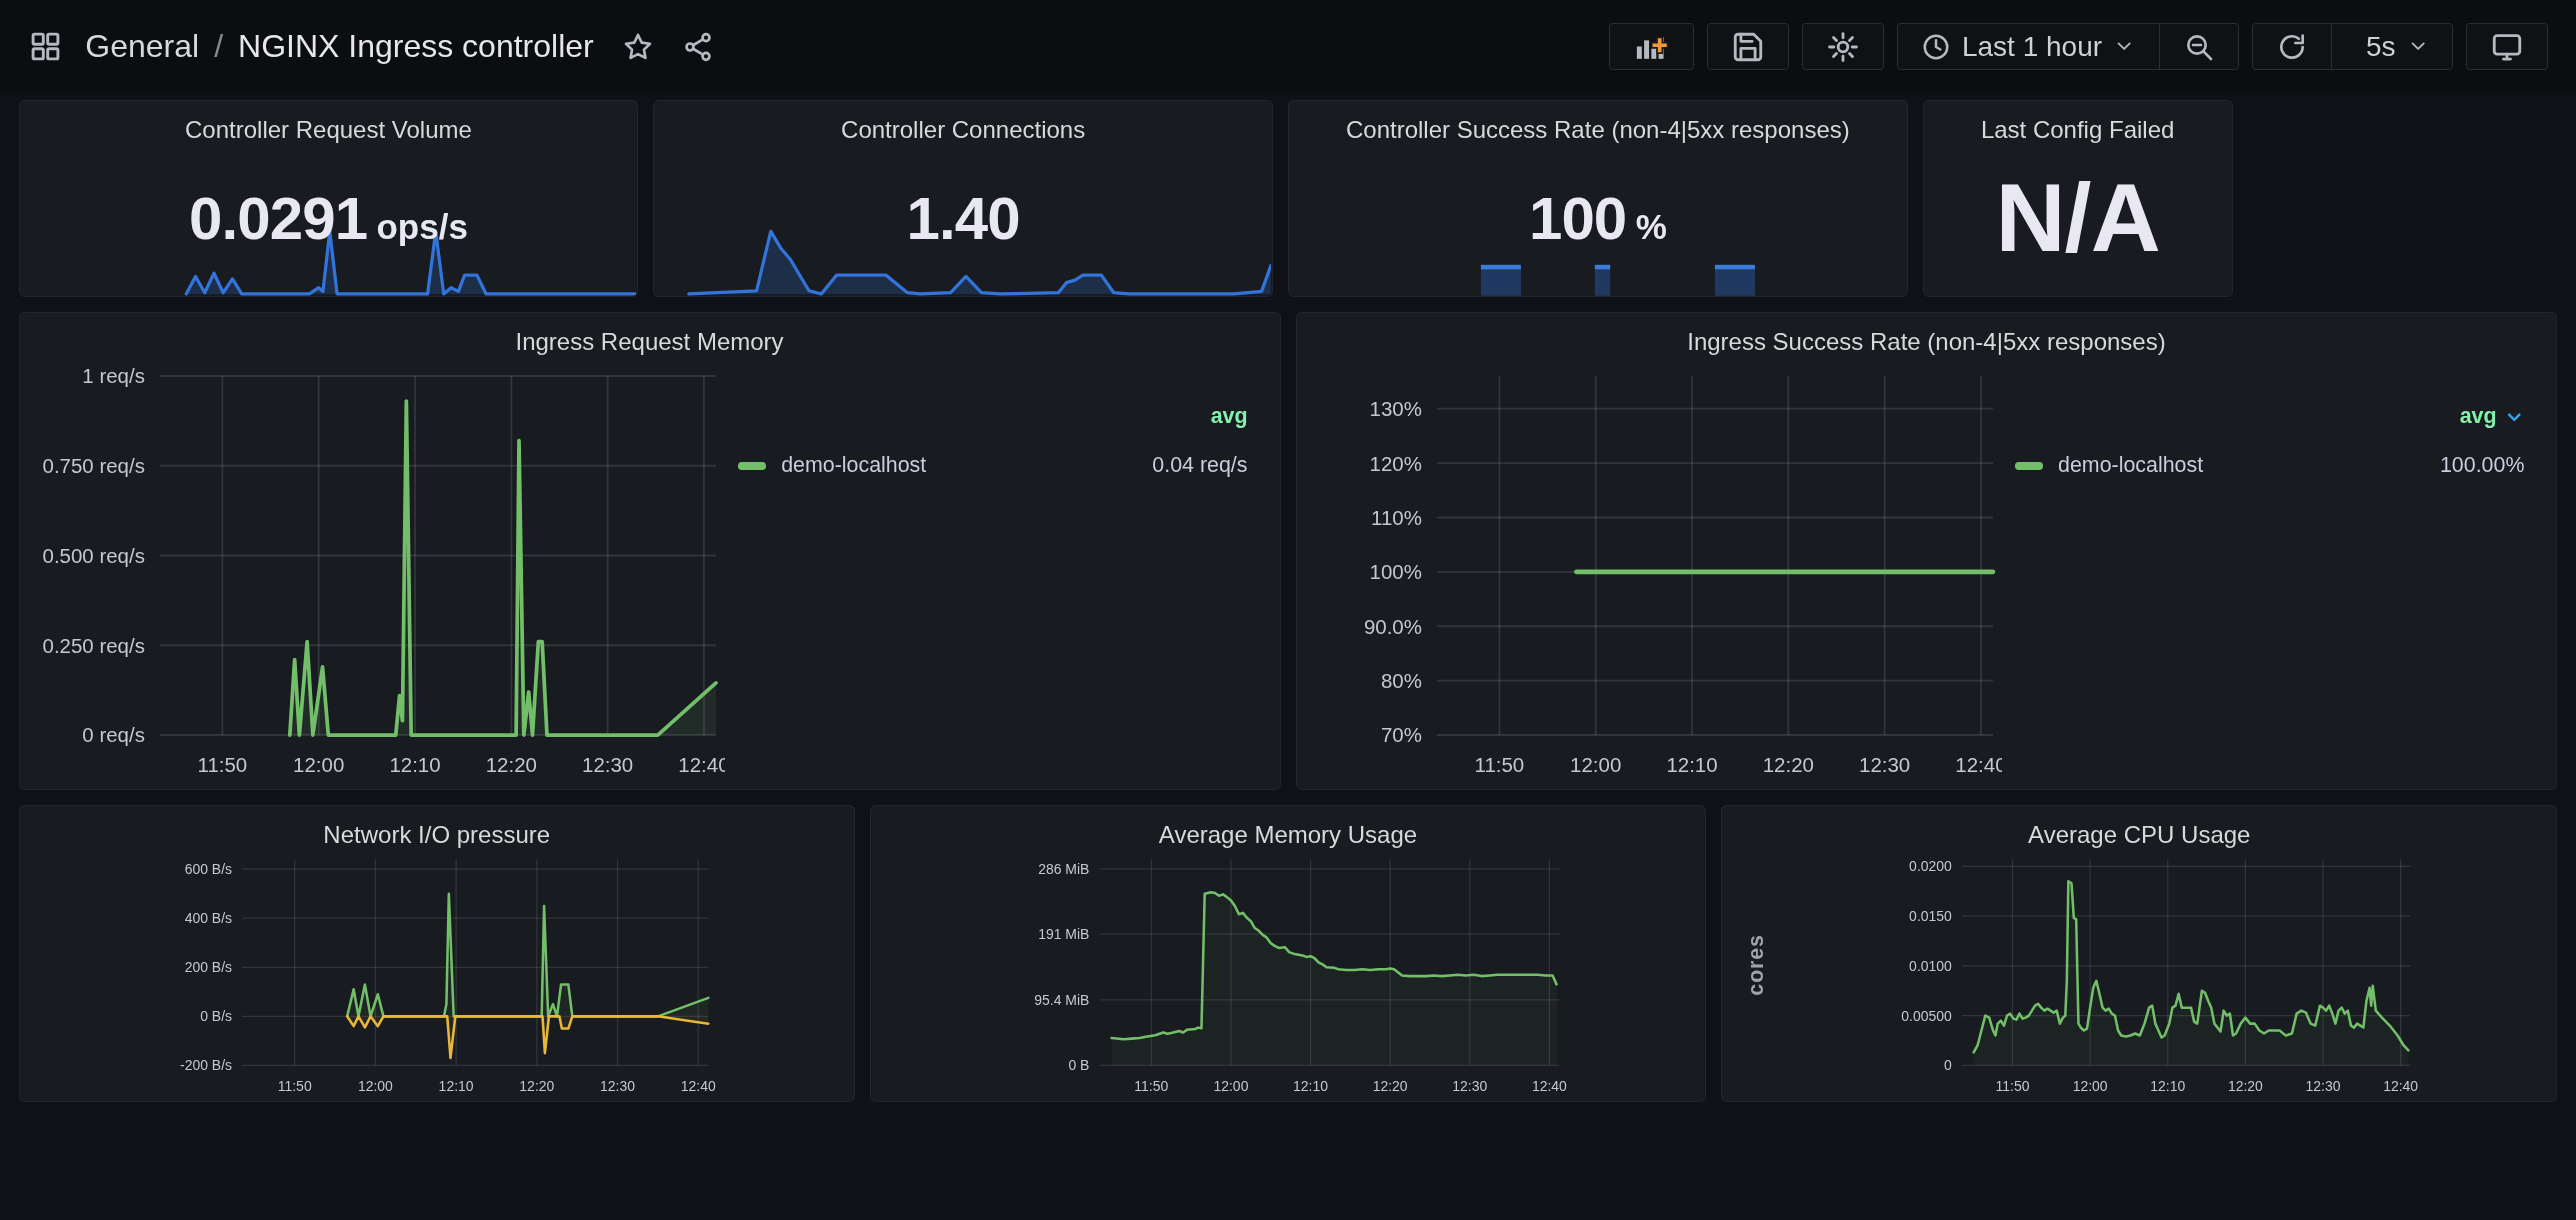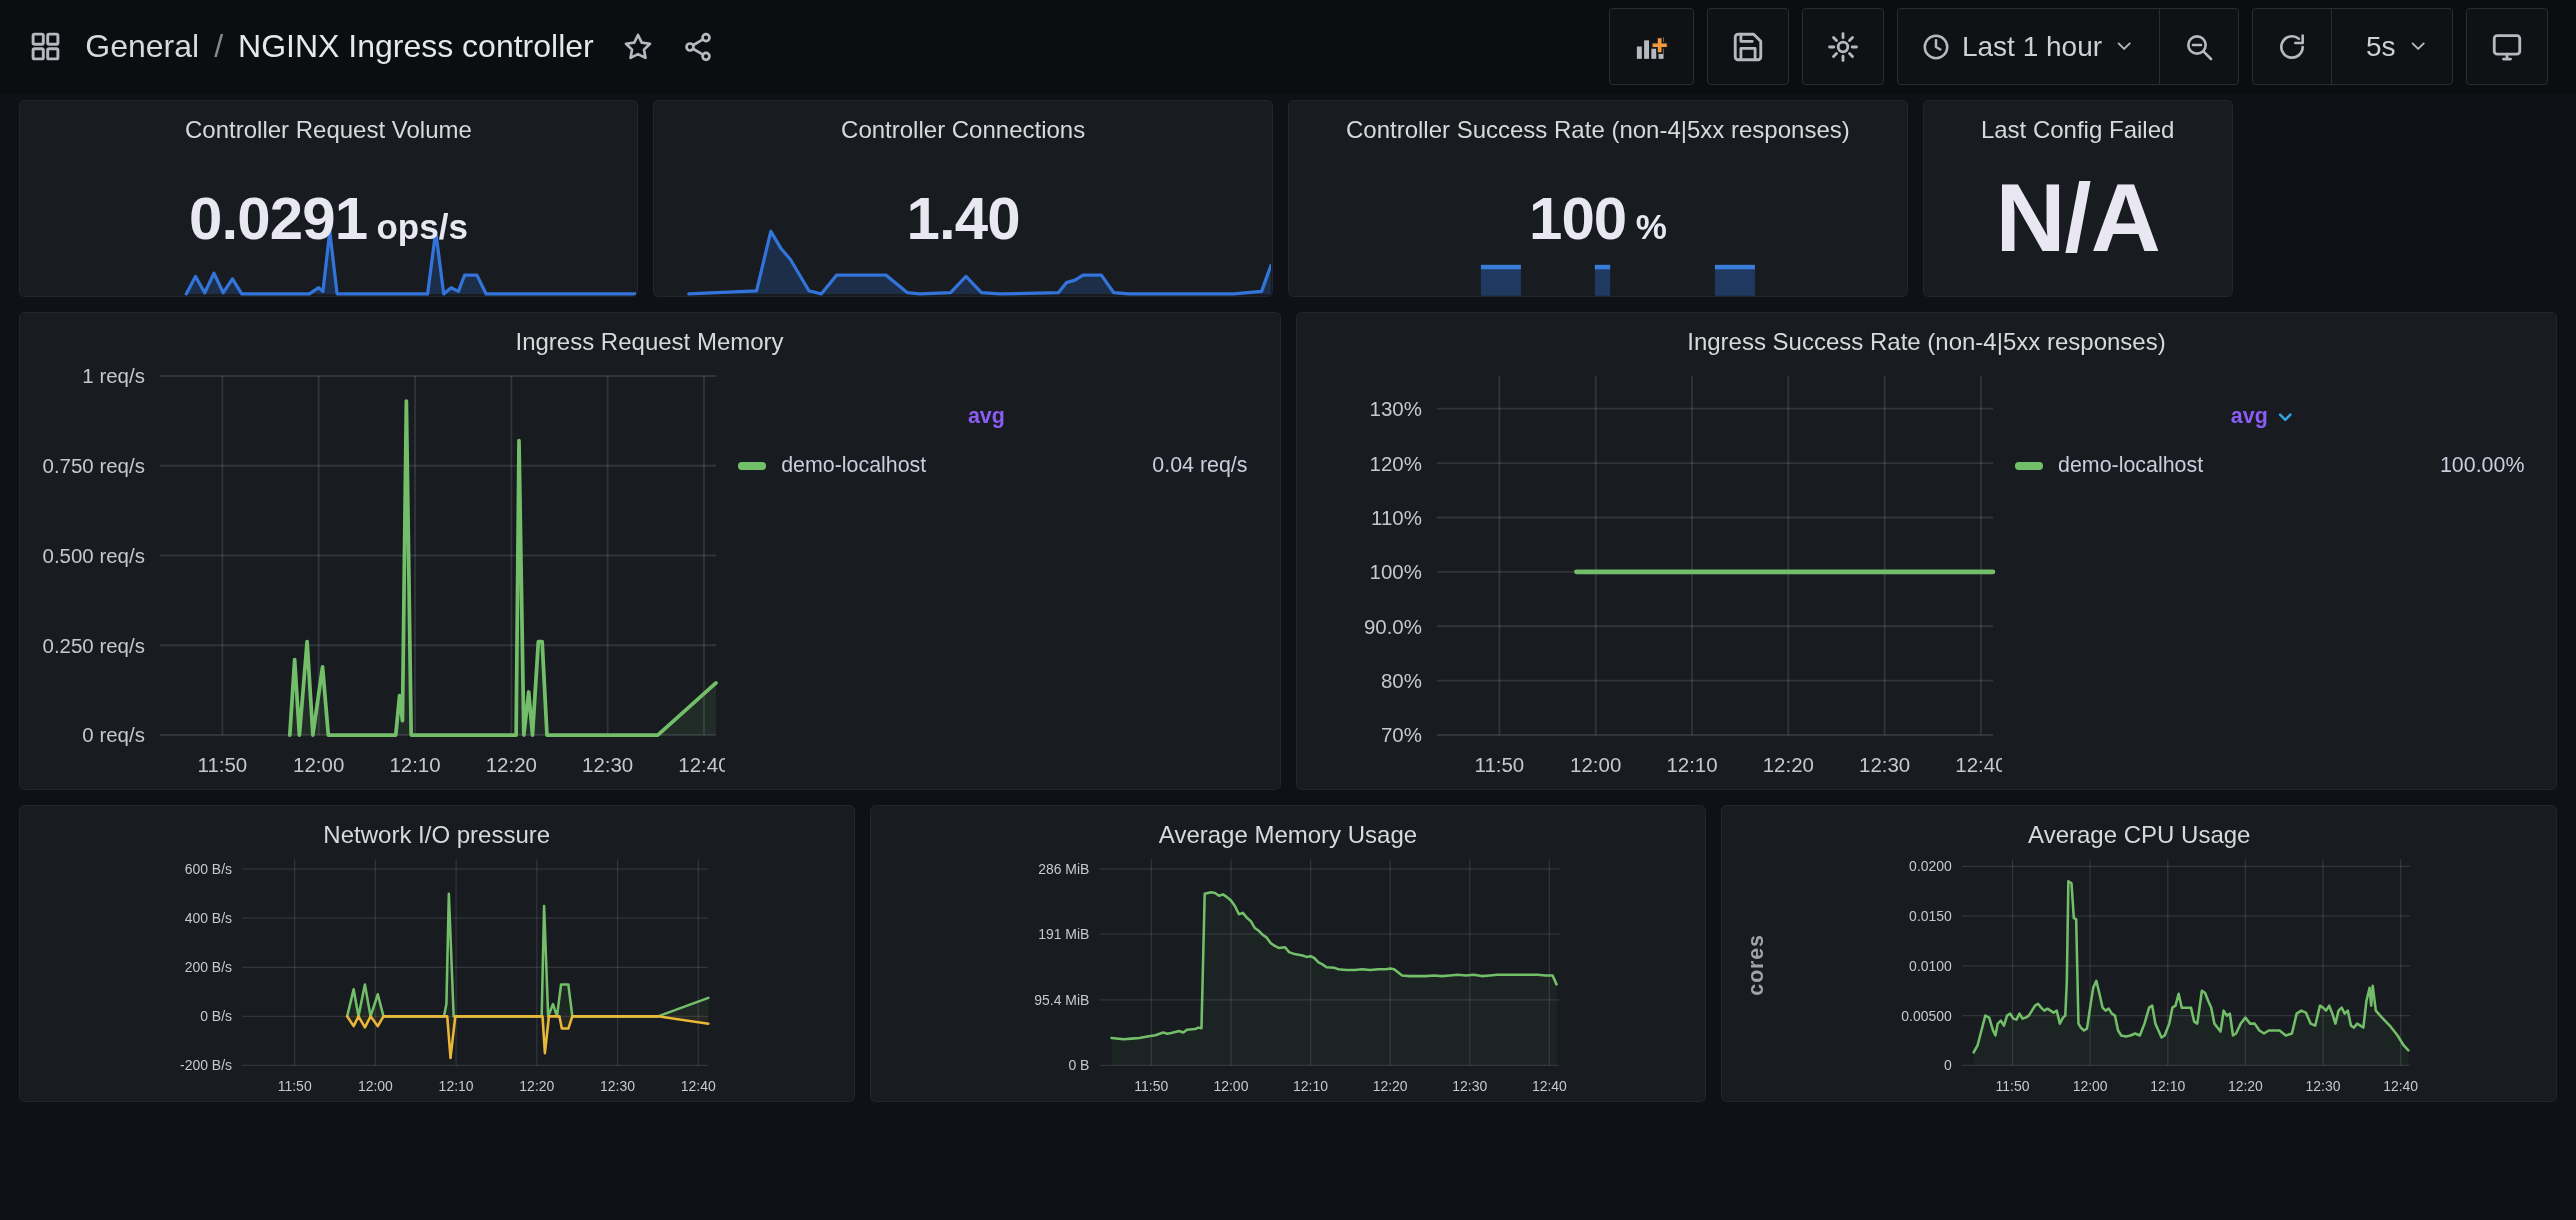--- a/index.html
+++ b/index.html
@@ -8,21 +8,21 @@
 
   
   .navbar { height:93px; background:#0c0d10; display:flex; align-items:center; padding:0 28px; }
   .nav-left { display:flex; align-items:center; flex:1 1 auto; }
   .crumb-icon { width:35px; height:35px; margin-right:22.3px; display:flex; align-items:center; }
   .crumb { font-size:32px; color:#d8d9da; cursor:pointer; }
   .crumb-sep { margin:0 15px; color:#86888f; font-size:32px; }
   .crumb-title { font-size:32px; color:#e6e7eb; font-weight:500; }
   .nav-icon-btn { margin-left:28px; display:flex; align-items:center; cursor:pointer; }
   .nav-right { display:flex; align-items:center; gap:13px; }
-  .tb-btn { height:77px; min-width:67px; border:0.9px solid #2b2d34; border-radius:3.7px;
+  .tb-btn { height:47px; min-width:67px; border:0.9px solid #2b2d34; border-radius:3.7px;
             background:rgba(255,255,255,0.02); display:flex; align-items:center; justify-content:center;
             padding:0 23px; cursor:pointer; }
   .tb-group { display:flex; }
   .tb-group .tb-btn + .tb-btn { margin-left:-0.9px; border-top-left-radius:0; border-bottom-left-radius:0; }
   .tb-group .tb-btn:first-child { border-top-right-radius:0; border-bottom-right-radius:0; }
   .tb-label { font-size:28px; color:#cfd0d5; font-weight:500; margin:0 11.2px; white-space:nowrap; }
   .icon { stroke:#b6b9c0; fill:none; stroke-width:2; stroke-linecap:round; stroke-linejoin:round; }
   .icon-fill { fill:#b6b9c0; stroke:none; }
 
   
@@ -44,22 +44,22 @@
   .stat-value .huge { font-size:97px; }
   .spark { position:absolute; left:0.9px; right:0.9px; bottom:0.9px; height:73px; width:calc(100% - 1.9px); z-index:1; }
   .barspark { height:60px; }
 
   
   .gbody { position:absolute; top:50px; left:0; right:0; bottom:0; display:flex; }
   .row3 .gbody { top:47px; }
   .gplot { flex:1 1 56%; position:relative; }
   .gplot svg { position:absolute; inset:0; width:100%; height:100%; }
   .glegend { width:44%; padding:41px 32px 0 0; }
-  .lhead { text-align:right; font-size:21.4px; font-weight:700; color:#8b5cf6; display:flex;
-           justify-content:center; align-items:center; gap:7.4px; cursor:pointer; }
+  .lhead { text-align:right; font-size:21.4px; font-weight:700; color:#86efac; display:flex;
+           justify-content:flex-end; align-items:center; gap:7.4px; cursor:pointer; }
   .litem { display:flex; align-items:center; margin-top:24px; font-size:21.4px; color:#ccccdc; }
   .swatch { width:28px; height:8.4px; border-radius:3.7px; background:#73bf69; margin:0 15px 0 13px; flex:0 0 auto; }
   .lname { cursor:pointer; }
   .lval { margin-left:auto; }
   .ylab { position:absolute; left:3.7px; top:50%; transform:rotate(-90deg) translateX(40%);
           transform-origin:center; font-size:21.4px; font-weight:700; color:#9fa3ab; letter-spacing:0.9px; }
 </style>
 </head>
 <body>
 

